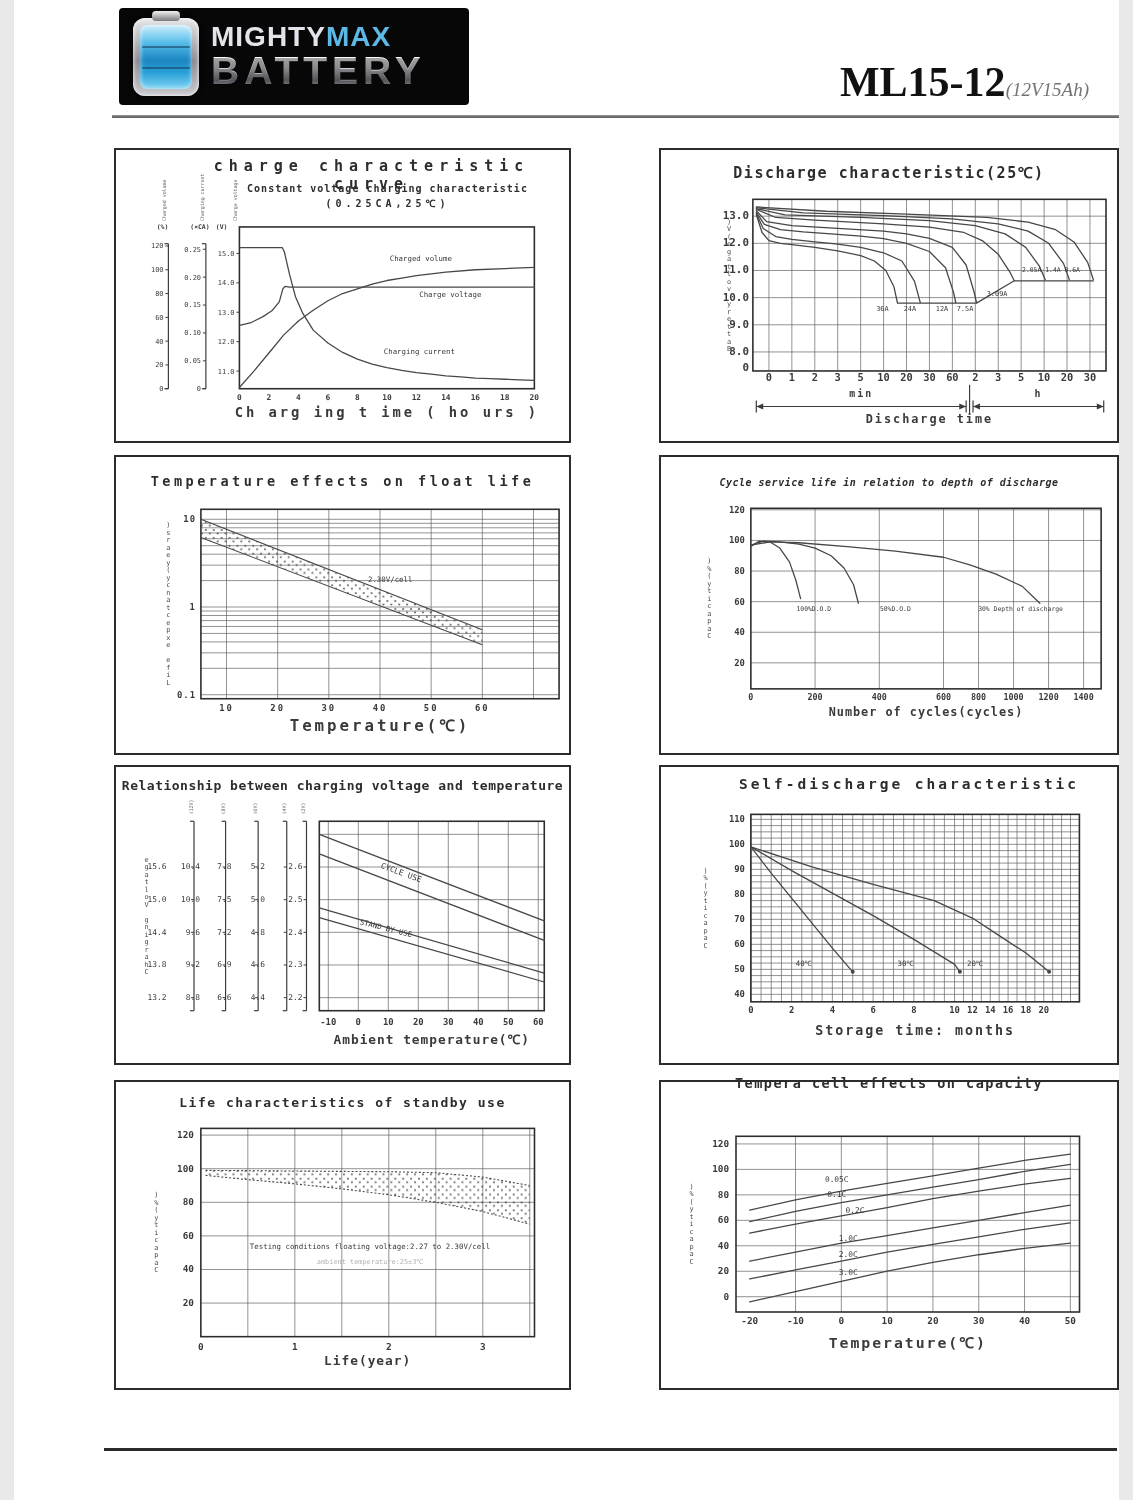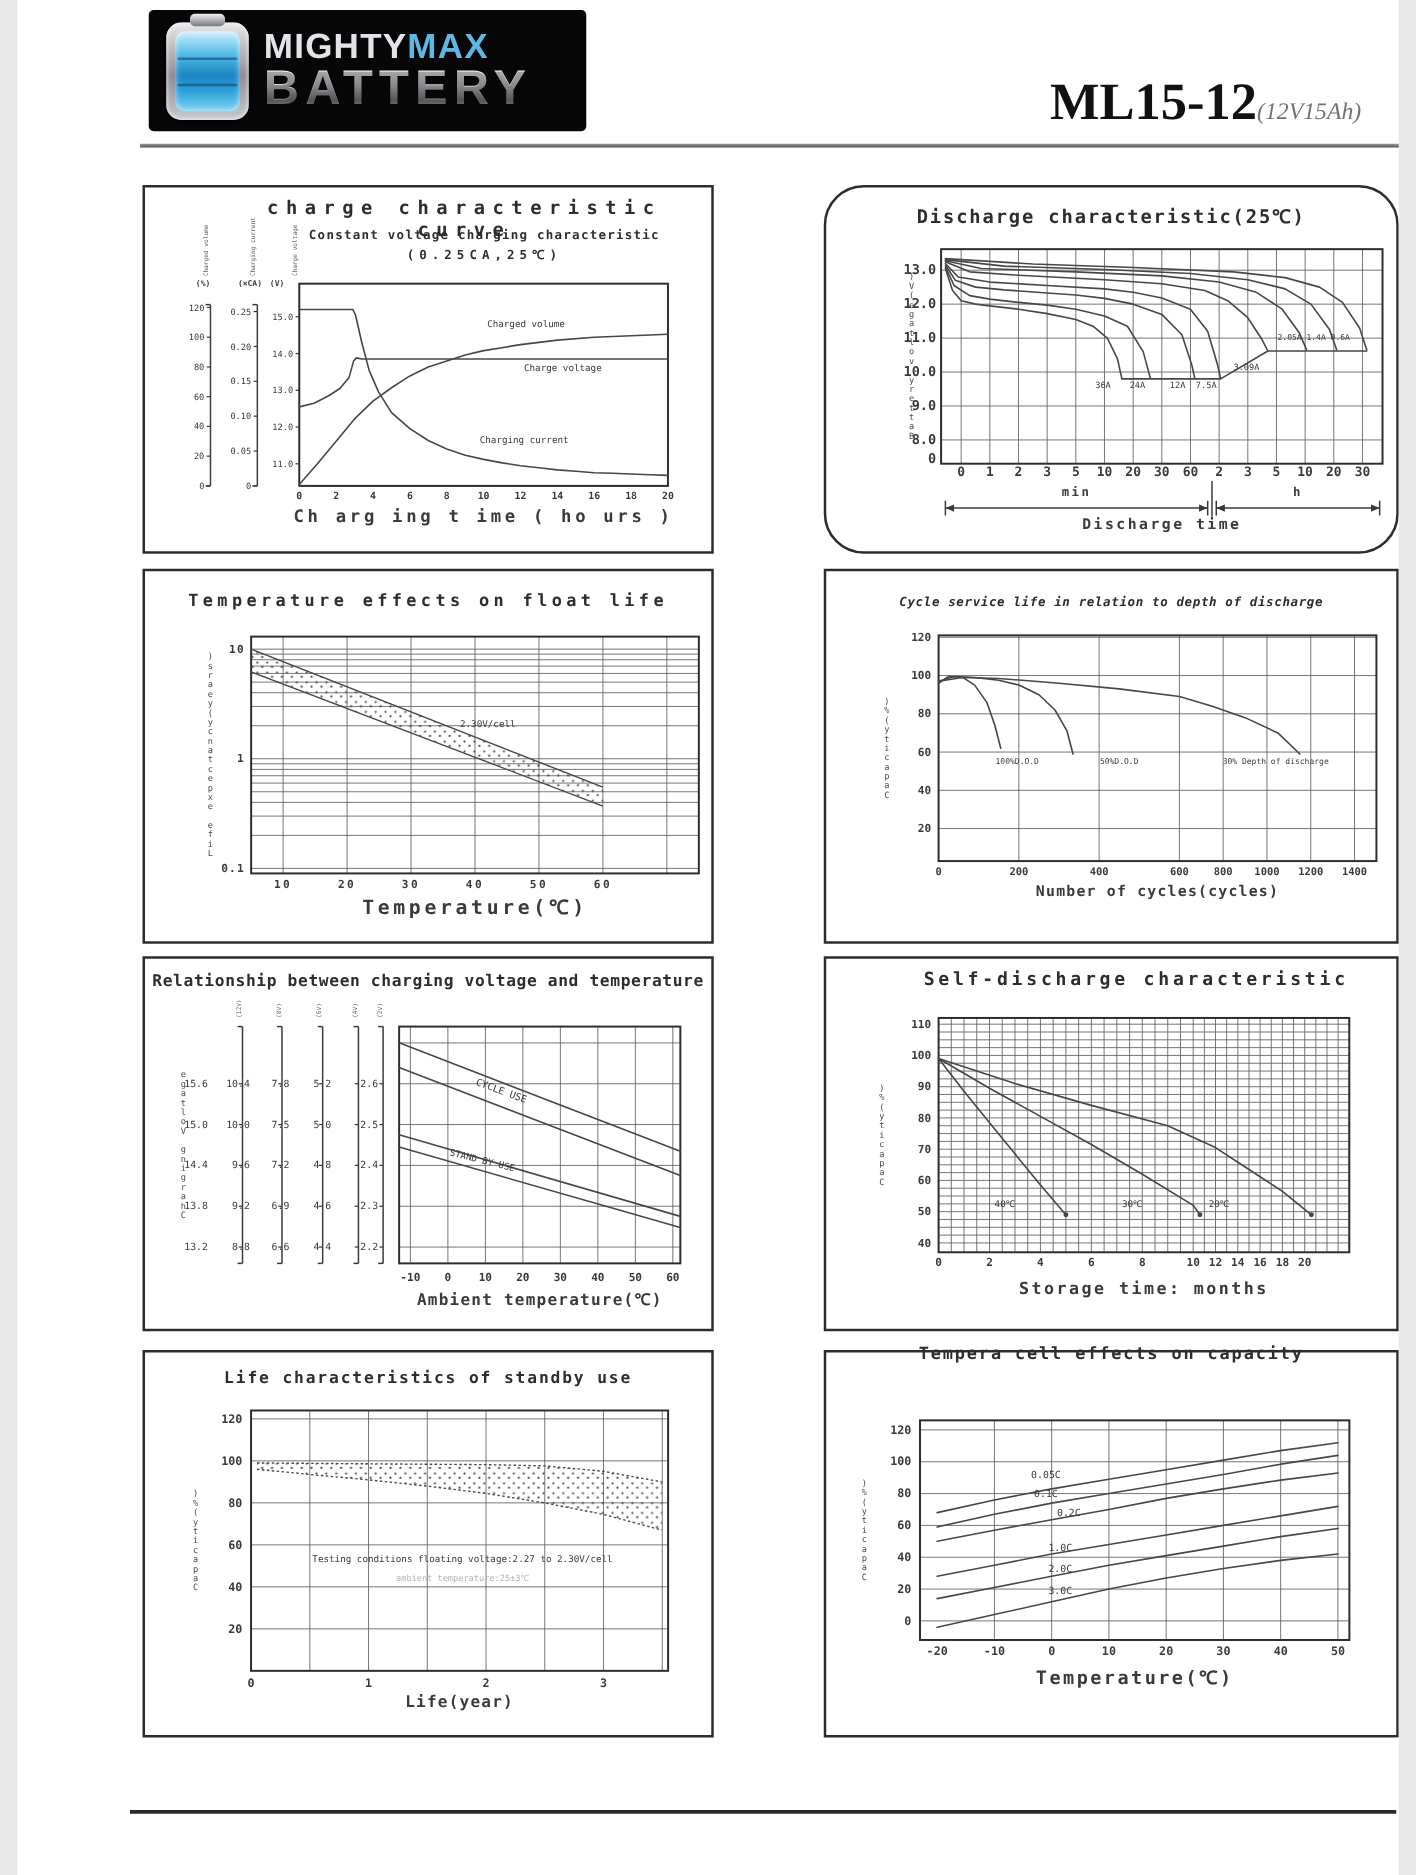--- a/index.html
+++ b/index.html
@@ -27,21 +27,21 @@
   .model{position:absolute;right:30px;top:58px;display:flex;align-items:baseline;
          font-family:"Liberation Serif","DejaVu Serif",serif;}
   .model-name{font-size:42px;font-weight:bold;color:#111;}
   .model-spec{font-size:19px;font-style:italic;color:#737373;}
   .rule-top{position:absolute;left:98px;top:115px;width:1013px;height:3px;
             background:linear-gradient(180deg,#999,#555);}
   .rule-bottom{position:absolute;left:90px;top:1448px;width:1013px;height:3px;background:#2a2a2a;}
   
   .panel{position:absolute;background:#fff;border:2px solid #2c2c2c;box-sizing:border-box;}
   .p1{left:100px;top:148px;width:457px;height:295px;}
-  .p2{left:645px;top:148px;width:460px;height:295px;border-radius:32px;}
+  .p2{left:645px;top:148px;width:460px;height:295px;}
   .p3{left:100px;top:455px;width:457px;height:300px;}
   .p4{left:645px;top:455px;width:460px;height:300px;}
   .p5{left:100px;top:765px;width:457px;height:300px;}
   .p6{left:645px;top:765px;width:460px;height:300px;}
   .p7{left:100px;top:1080px;width:457px;height:310px;}
   .p8{left:645px;top:1080px;width:460px;height:310px;}
   .panel svg{position:absolute;left:0;top:0;width:100%;height:100%;}
   .ctitle{position:absolute;left:0;right:0;margin:0;text-align:center;font-weight:bold;color:#2d2d2d;z-index:2;}
   .p1 .ctitle{top:7px;left:58px;font-size:15px;letter-spacing:6px;}
   .sub1{position:absolute;top:33px;left:95px;right:5px;text-align:center;font-size:10px;font-weight:bold;letter-spacing:1px;z-index:2;}

